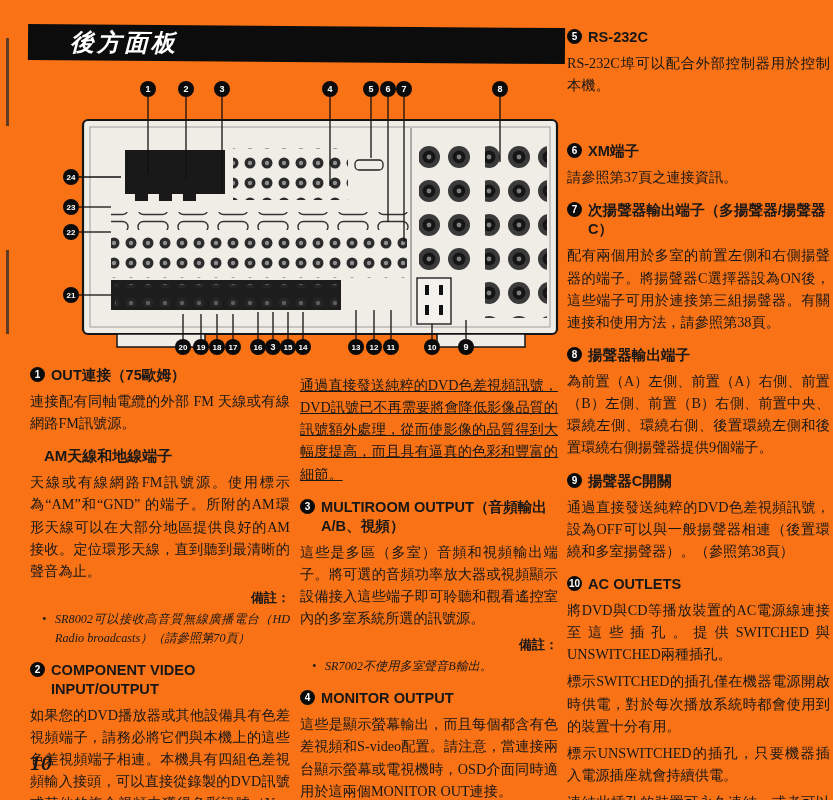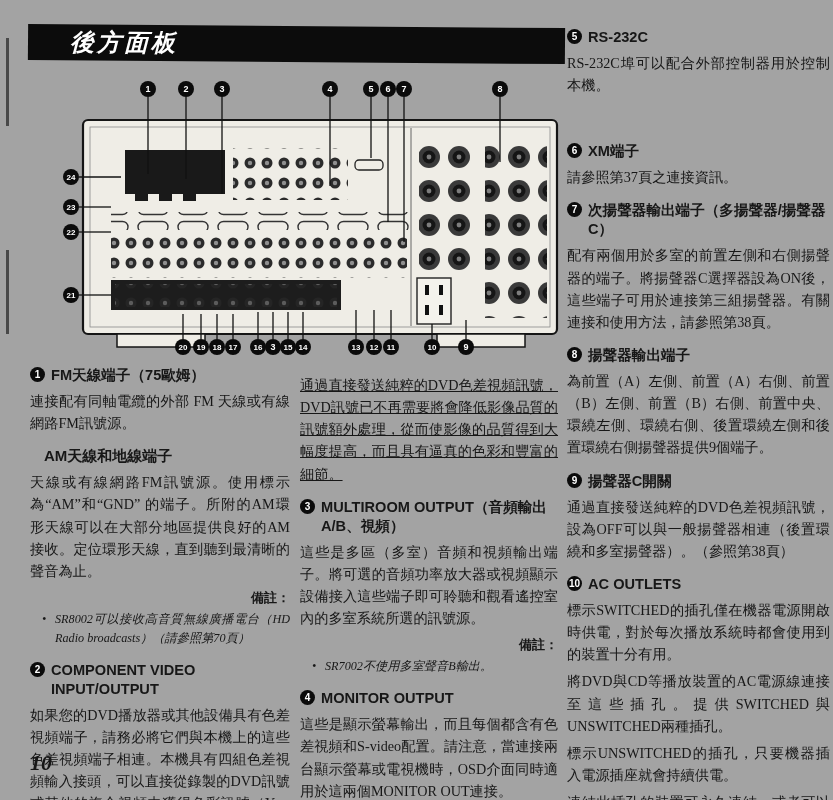--- a/index.html
+++ b/index.html
@@ -1,16 +1,16 @@
 <!DOCTYPE html>
 <html><head>
 <meta charset="utf-8">
 <style>
   html,body{margin:0;padding:0;background:#d9d7d2;}
-  .page{position:relative;width:833px;height:800px;background:#a3a3a3;
+  .page{position:relative;width:833px;height:800px;background:#f97316;
         font-family:"Liberation Serif",serif;color:#171717;overflow:hidden;margin:0 auto;}
   .scan-mark{position:absolute;left:6px;width:3px;background:#2a2a2a;opacity:.75;}
 
   
   .banner{position:absolute;left:28px;top:26px;width:537px;height:36px;background:#0c0c0c;
           transform:rotate(.45deg);}
   .banner-text{display:inline-block;color:#ffffff;font-family:"Liberation Sans",sans-serif;
           font-weight:bold;font-style:italic;font-size:24px;line-height:35px;
           padding-left:42px;letter-spacing:3px;}
 
@@ -232,21 +232,21 @@
     <g class="callout">
         <circle cx="411" cy="273" r="8"></circle>
         <text x="411" y="276">9</text>
       </g>
   </svg>
 
   <div class="col col-left">
     <div>
       <h3 class="sec-head" style="margin-top:0;">
         <span class="cnum">1</span>
-        <span>FM天線端子（75歐姆）</span>
+        <span>OUT連接（75歐姆）</span>
       </h3>
       <p class="body">連接配有同軸電纜的外部 FM 天線或有線網路FM訊號源。</p>
     </div>
     <div>
       <h4 class="subhead">AM天線和地線端子</h4>
       <p class="body">天線或有線網路FM訊號源。使用標示為“AM”和“GND” 的端子。所附的AM環形天線可以在大部分地區提供良好的AM接收。定位環形天線，直到聽到最清晰的聲音為止。</p>
       <div class="note-label">備註：</div>
       <div class="note-item">SR8002可以接收高音質無線廣播電台（HD Radio broadcasts）（請參照第70頁）</div>
     </div>
     <div>
@@ -312,22 +312,22 @@
         <span class="cnum">9</span>
         <span>揚聲器C開關</span>
       </h3>
       <p class="body">通過直接發送純粹的DVD色差視頻訊號，設為OFF可以與一般揚聲器相連（後置環繞和多室揚聲器）。（參照第38頁）</p>
     </div>
     <div>
       <h3 class="sec-head">
         <span class="cnum">10</span>
         <span>AC OUTLETS</span>
       </h3>
+      <p class="body">將DVD與CD等播放裝置的AC電源線連接至這些插孔。提供SWITCHED與UNSWITCHED兩種插孔。</p>
       <p class="body">標示SWITCHED的插孔僅在機器電源開啟時供電，對於每次播放系統時都會使用到的裝置十分有用。</p>
-      <p class="body">將DVD與CD等播放裝置的AC電源線連接至這些插孔。提供SWITCHED與UNSWITCHED兩種插孔。</p>
       <p class="body">標示UNSWITCHED的插孔，只要機器插入電源插座就會持續供電。</p>
       <p class="body">連結此插孔的裝置可永久連結，或者可以其本身的電源開關關閉電源。</p>
 
     </div>
   </div>
 
   <div class="pagenum">10</div>
 </div>
 
 </body></html>

